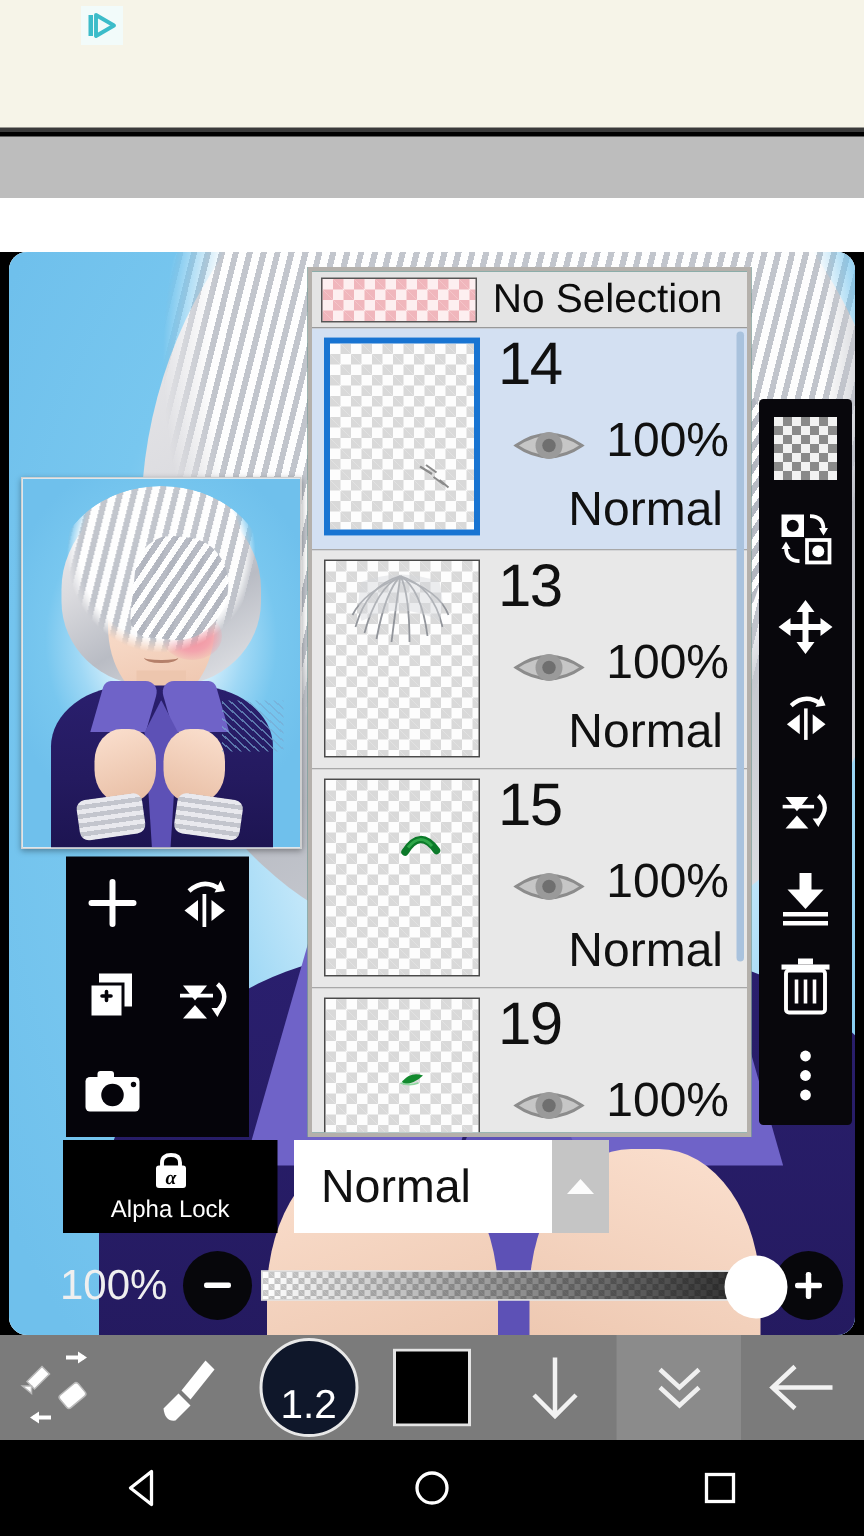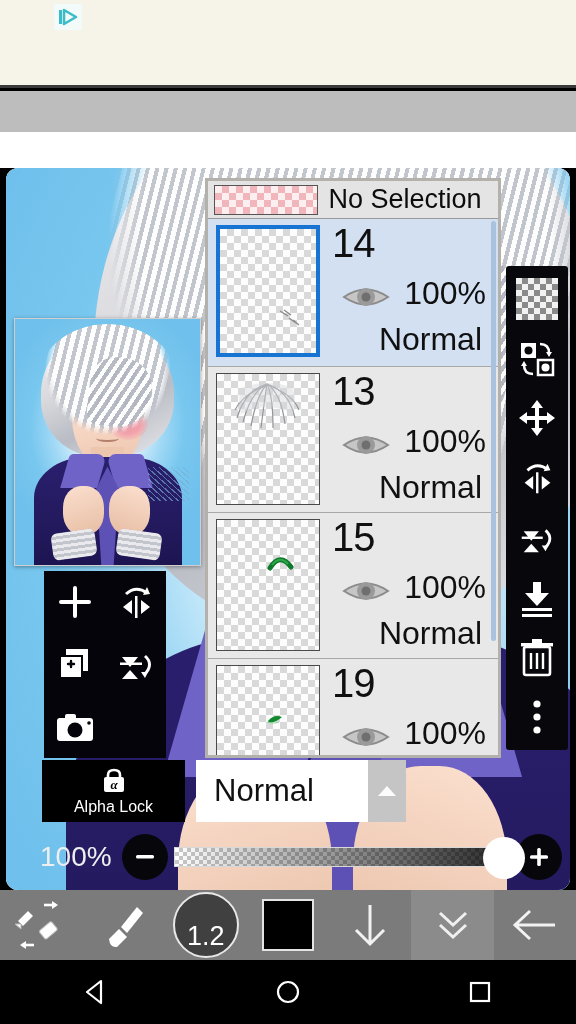--- a/index.html
+++ b/index.html
@@ -315,21 +315,21 @@
   }
 
   
   .bottom-bar {
     position: absolute; left: 0; top: 890px; width: 576px; height: 70px;
     background: rgba(140,140,140,.88);
     display:flex; align-items:center;
   }
   .bb-cell { flex:1; display:flex; align-items:center; justify-content:center; height:100%; }
   .bb-size {
-    width:66px; height:66px; border-radius:50%; background:#404040;
+    width:66px; height:66px; border-radius:50%; background:#0f172a;
     border:2px solid #e8e8e8;
     display:flex; align-items:flex-end; justify-content:center;
     padding-bottom:6px;
   }
   .bb-size span { color:#fff; font-size:27px; line-height:1; }
   .bb-swatch { width:52px; height:52px; background:#000; border:2px solid #e4e4e4; }
   .bb-cell.active { background: rgba(255,255,255,.12); }
 
   
   .android-nav {

